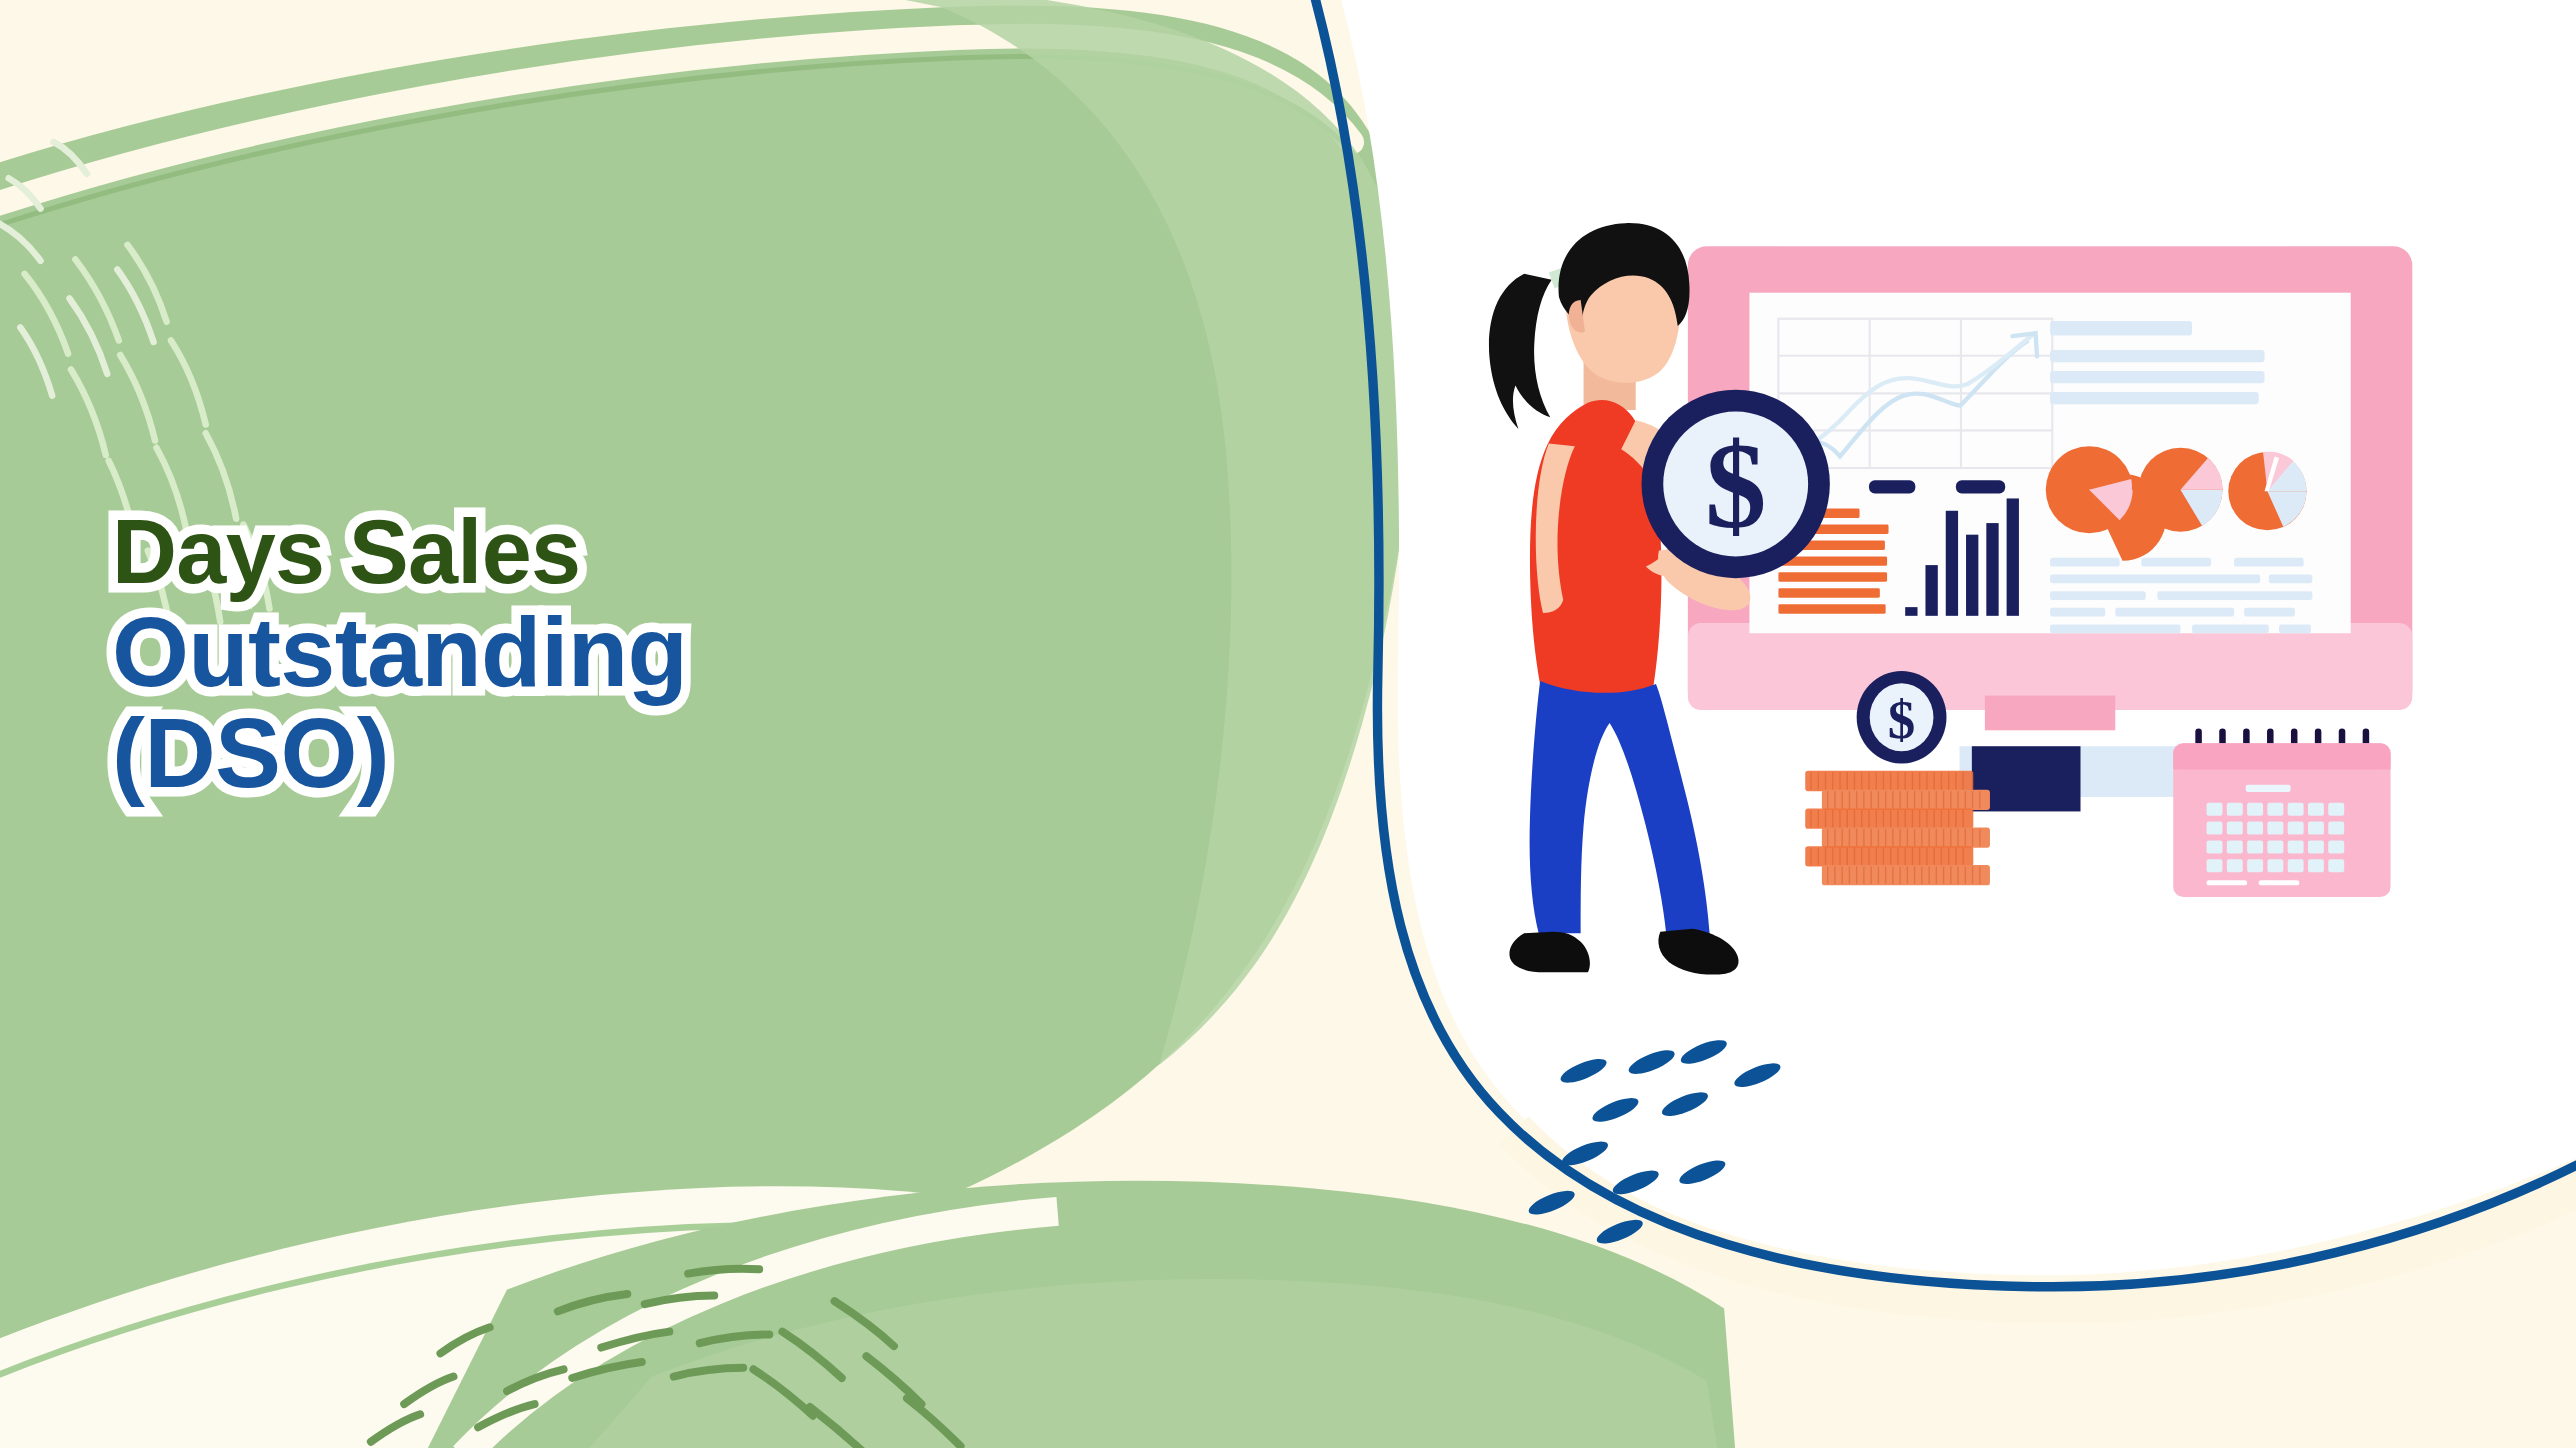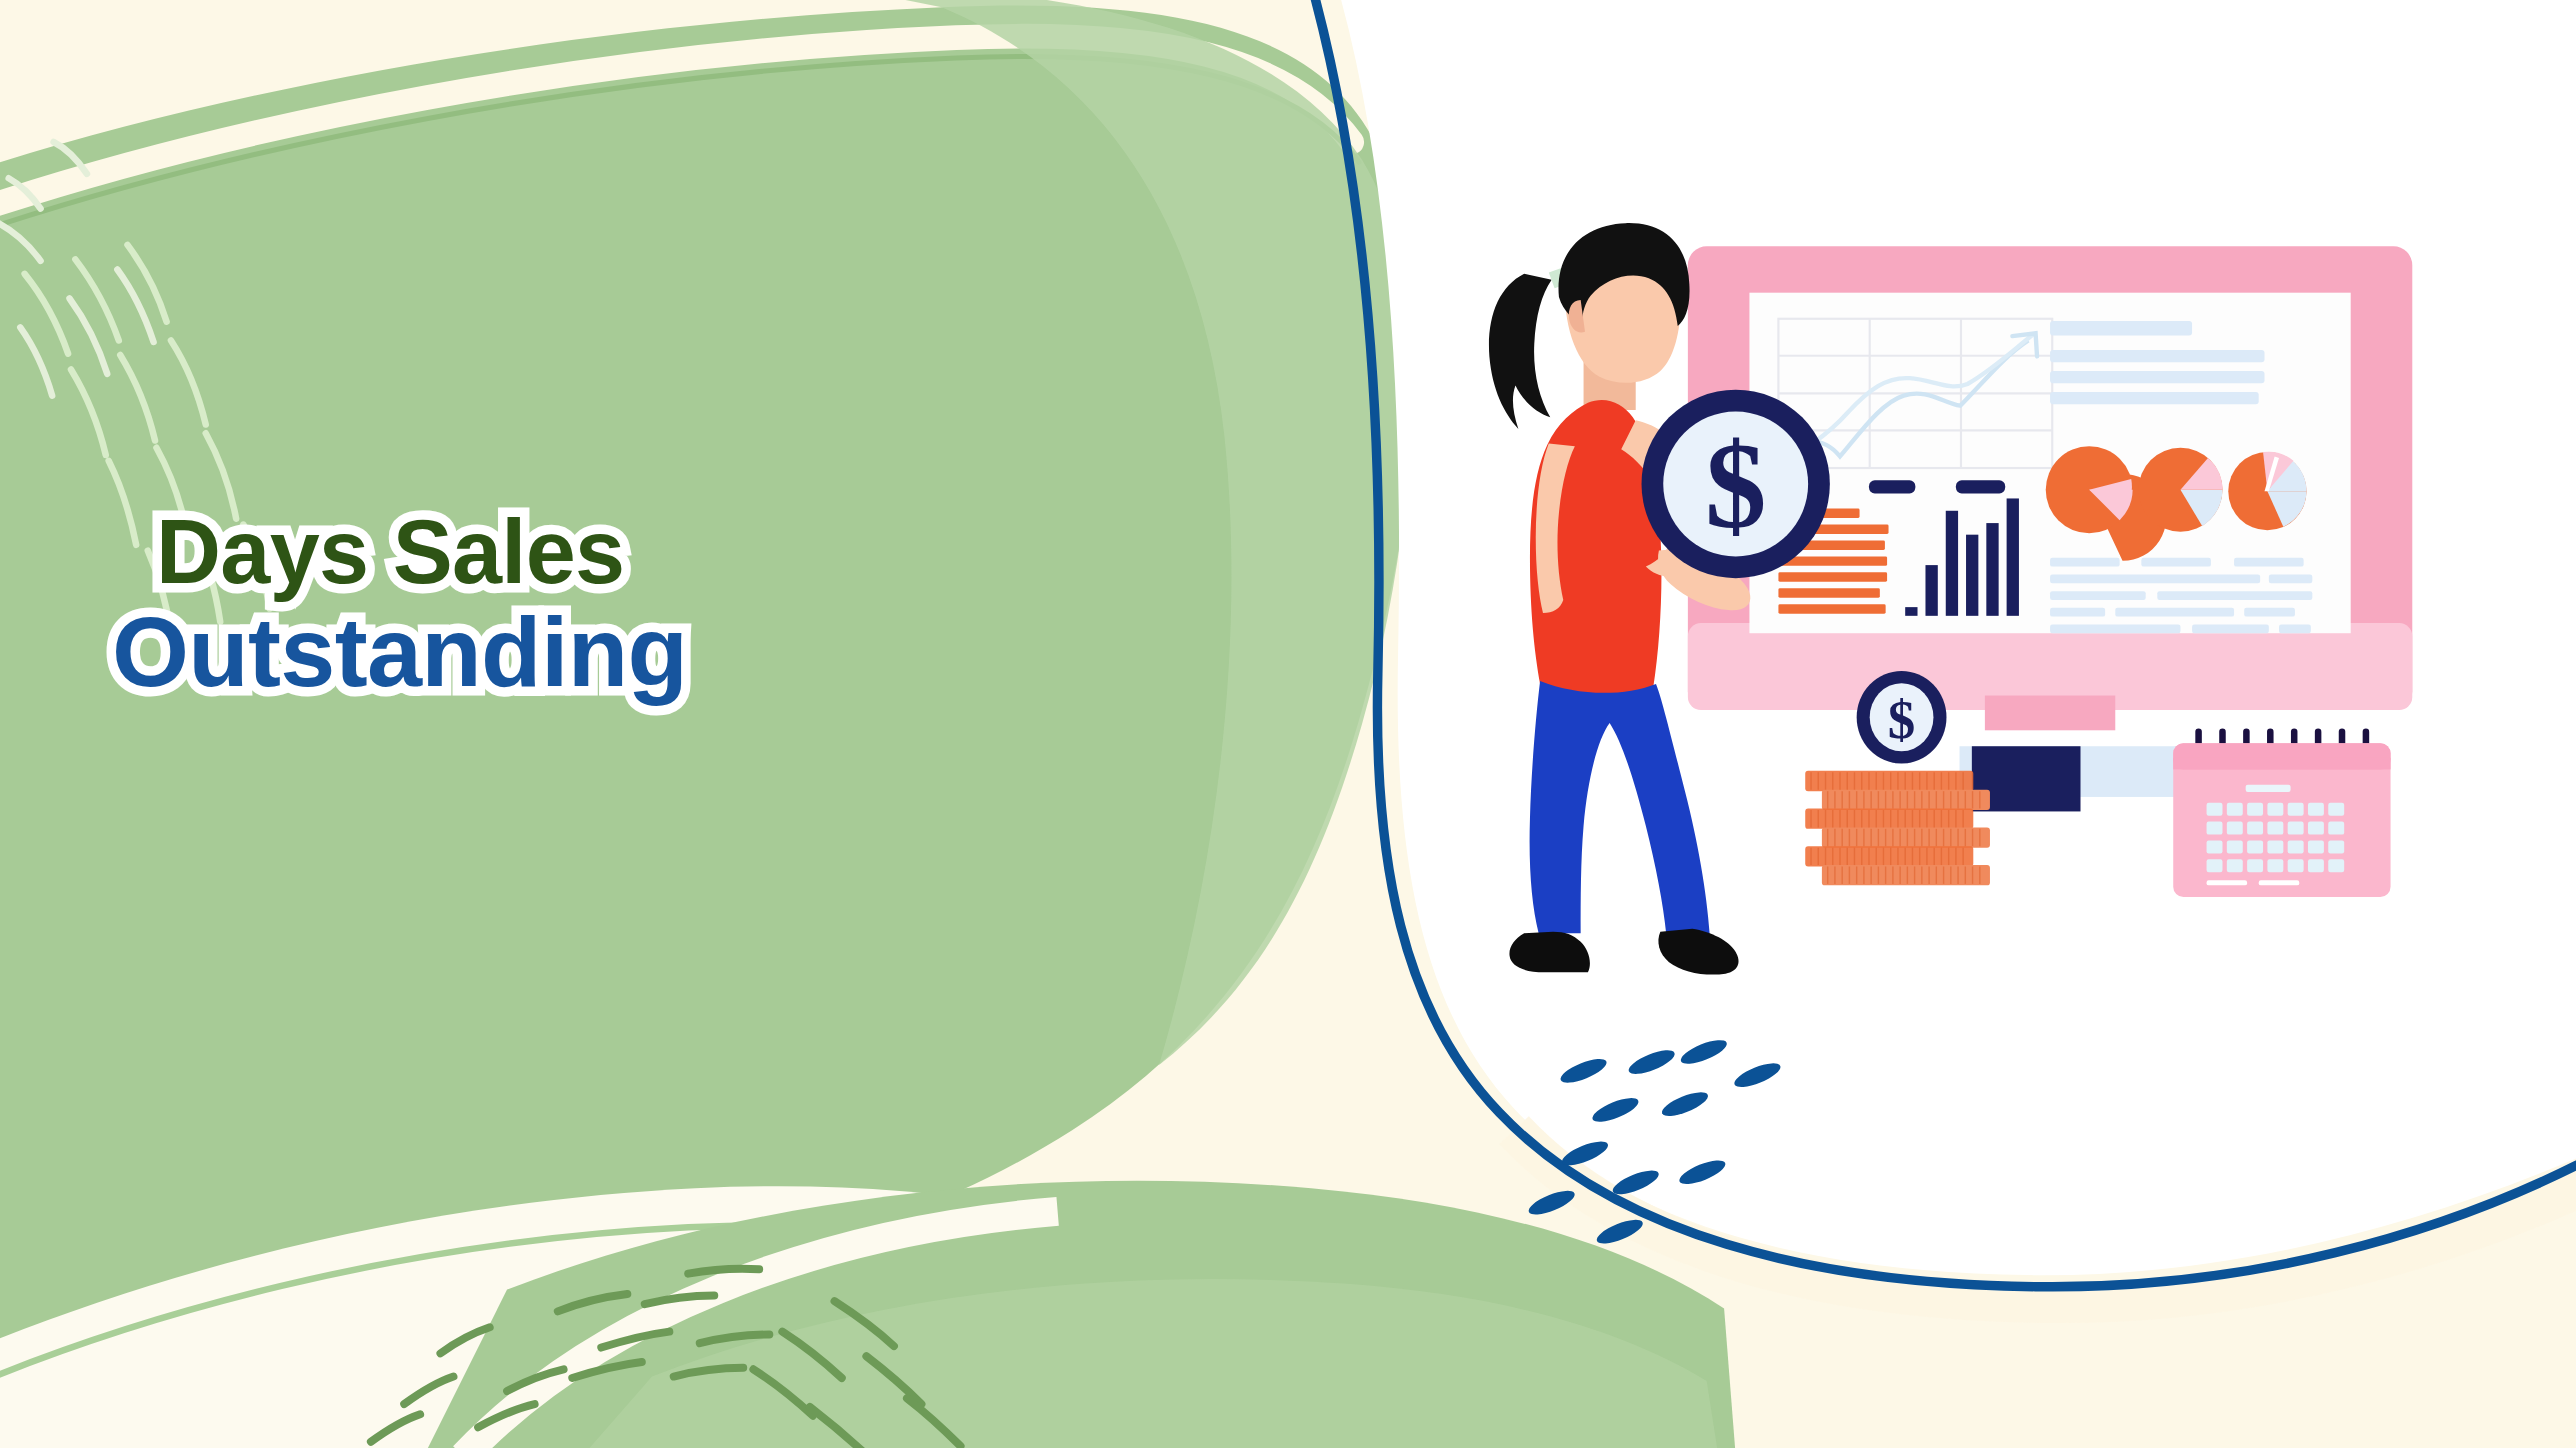--- a/index.html
+++ b/index.html
@@ -33,21 +33,20 @@
     line-height:1.02;
     white-space:nowrap;
     -webkit-text-stroke:19px #ffffff;
     paint-order:stroke fill;
     margin:0;
   }
   .hl-1 {
     font-size:90px;
     color:#2e5415;
     margin-bottom:2.9px;
-    margin-left:44px;
   }
   .hl-2 {
     font-size:99px;
     color:#17559e;
     margin-bottom:0;
   }
   .hl-3 {
     font-size:99px;
     color:#17559e;
   }
@@ -180,20 +179,21 @@
         <ellipse cx="2350" cy="1618" rx="34" ry="11" transform="rotate(-22 2350 1618)"></ellipse>
         <ellipse cx="2142" cy="1660" rx="34" ry="11" transform="rotate(-22 2142 1660)"></ellipse>
         <ellipse cx="2236" cy="1700" rx="34" ry="11" transform="rotate(-22 2236 1700)"></ellipse>
       </g>
     </g>
   </svg>
 
   <div id="headline">
     <span class="hl-line hl-1">Days Sales</span>
     <span class="hl-line hl-2">Outstanding</span>
+    <span class="hl-line hl-3">(DSO)</span>
   </div>
 
   <svg id="art-svg" viewBox="0 0 3556 2000" preserveAspectRatio="none">
 
     <g>
 
       <rect x="2330" y="340" width="1000" height="640" rx="26" fill="#f7a8c0"></rect>
 
       <rect x="2330" y="860" width="1000" height="120" rx="18" fill="#fbc7d8"></rect>
 

